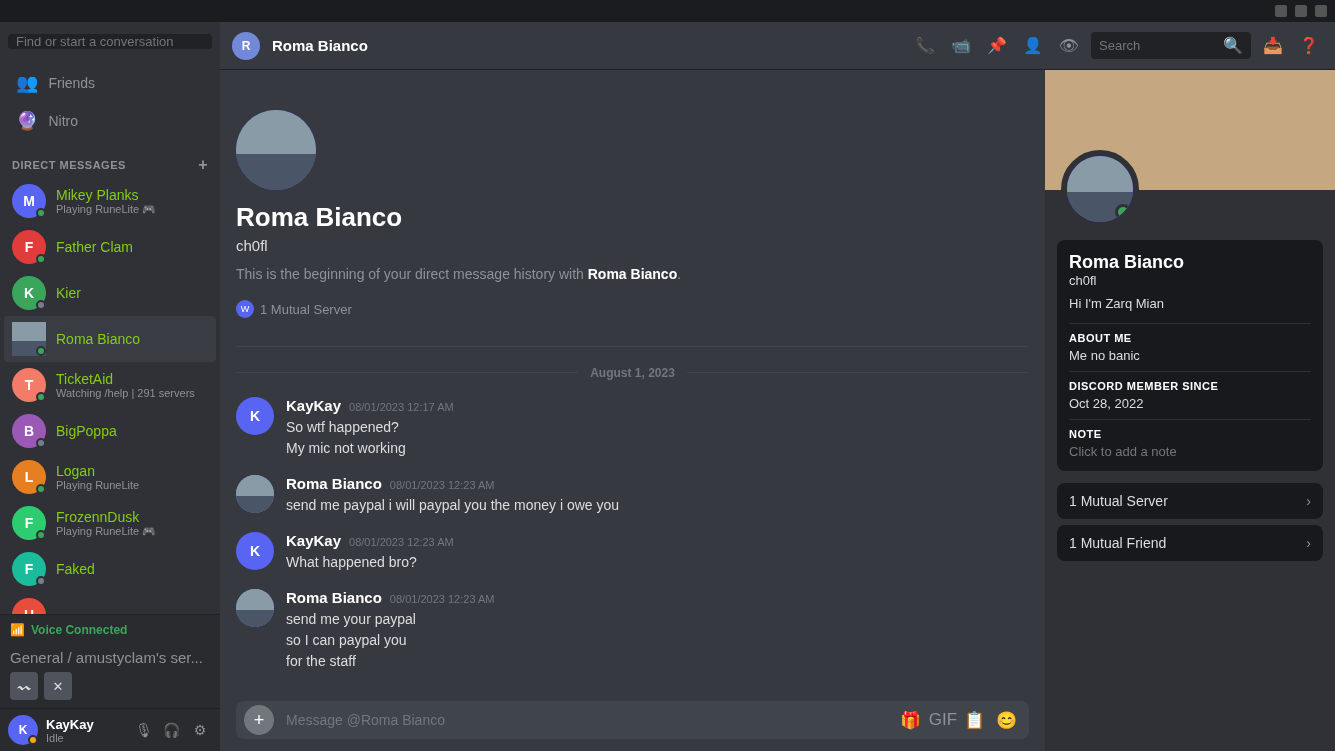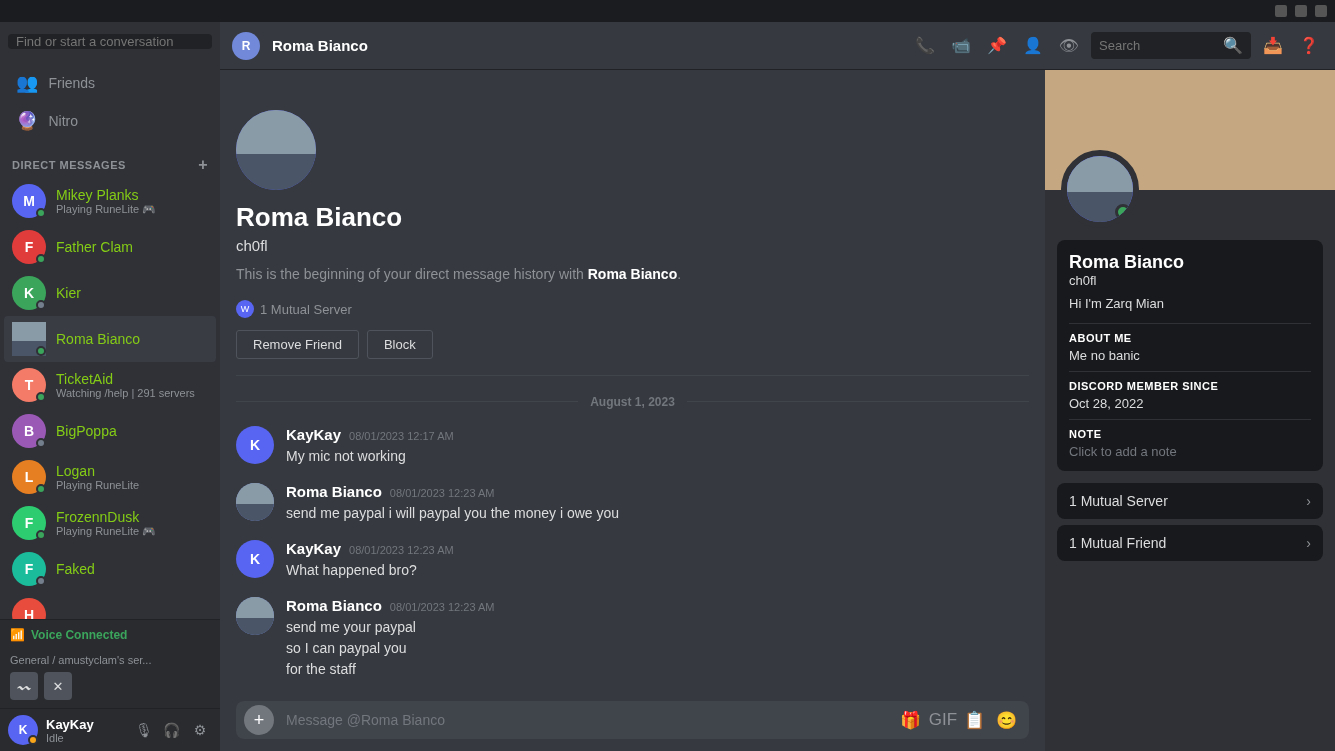--- a/index.html
+++ b/index.html
@@ -163,21 +163,21 @@
     .voice-status {
       display: flex;
       align-items: center;
       gap: 6px;
       font-size: 12px;
       color: #3ba55c;
       font-weight: 600;
       margin-bottom: 4px;
     }
     .voice-channel {
-      font-size: 11px;
+      font-size: 15px;
       color: #8e9297;
       margin-top: 12px;
     }
     .voice-controls {
       display: flex;
       gap: 6px;
       margin-top: 6px;
     }
     .voice-btn {
       width: 28px; height: 28px;
@@ -845,38 +845,35 @@
             <div class="profile-header-name">Roma Bianco</div>
             <div class="profile-header-username">ch0fl</div>
             <div class="profile-header-desc">
               <span>This is the beginning of your direct message history with</span>
               <strong>Roma Bianco</strong>.
             </div>
             <div class="mutual-server">
               <div class="mutual-server-icon">W</div>
               <span>1 Mutual Server</span>
             </div>
-            <div class="profile-actions">
-              <button class="btn-remove-friend">Remove Friend</button>
-              <button class="btn-block">Block</button>
-            </div>
           </div>
 
           <div class="date-sep">
             <span class="date-sep-text">August 1, 2023</span>
           </div>
 
           <div class="message-group">
             <div class="msg-avatar av-kaykay">K</div>
             <div class="msg-content">
               <div class="msg-header">
                 <span class="msg-author">KayKay</span>
                 <span class="msg-timestamp">08/01/2023 12:17 AM</span>
               </div>
               <div class="msg-text">
+                <span class="msg-text-line">So wtf happened?</span>
                 <span class="msg-text-line">My mic not working</span>
               </div>
             </div>
           </div>
 
           <div class="message-group">
             <div class="msg-avatar av-roma">
               <div class="rp-avatar-inner" style="width:100%;height:100%;">
                 <div style="height:55%;background:#8a9ba8;"></div>
                 <div style="height:45%;background:#4a5568;"></div>

